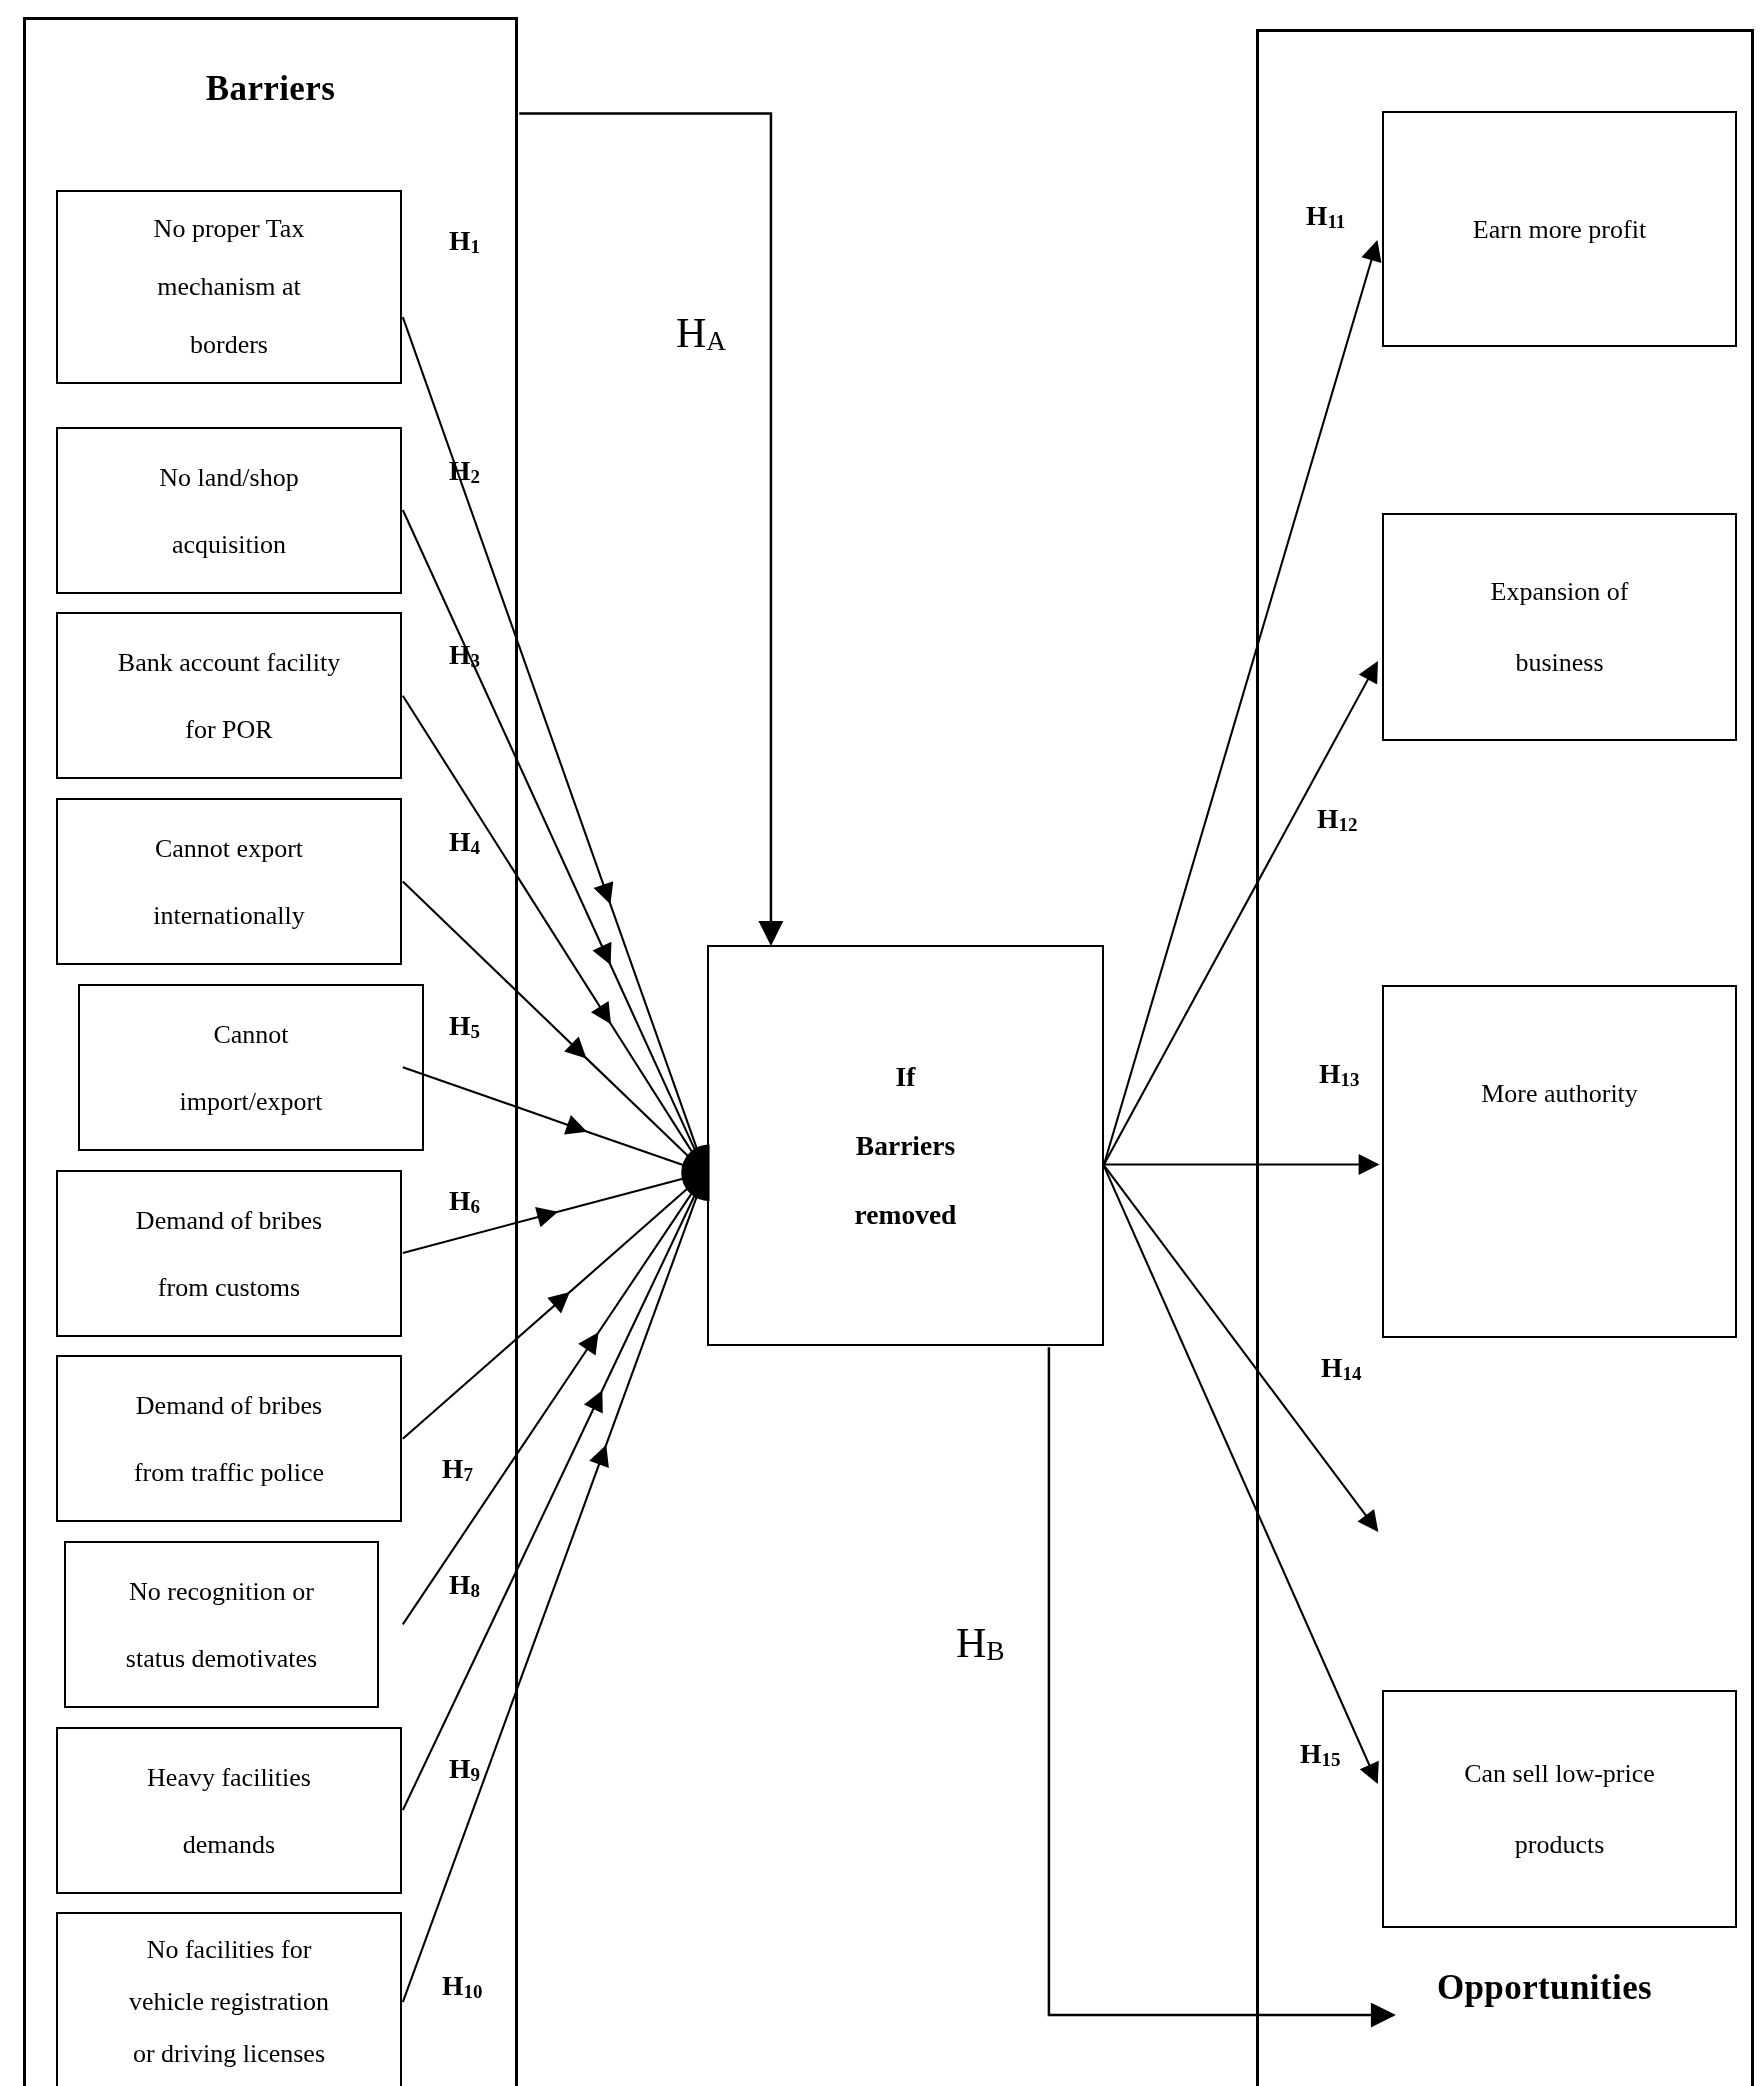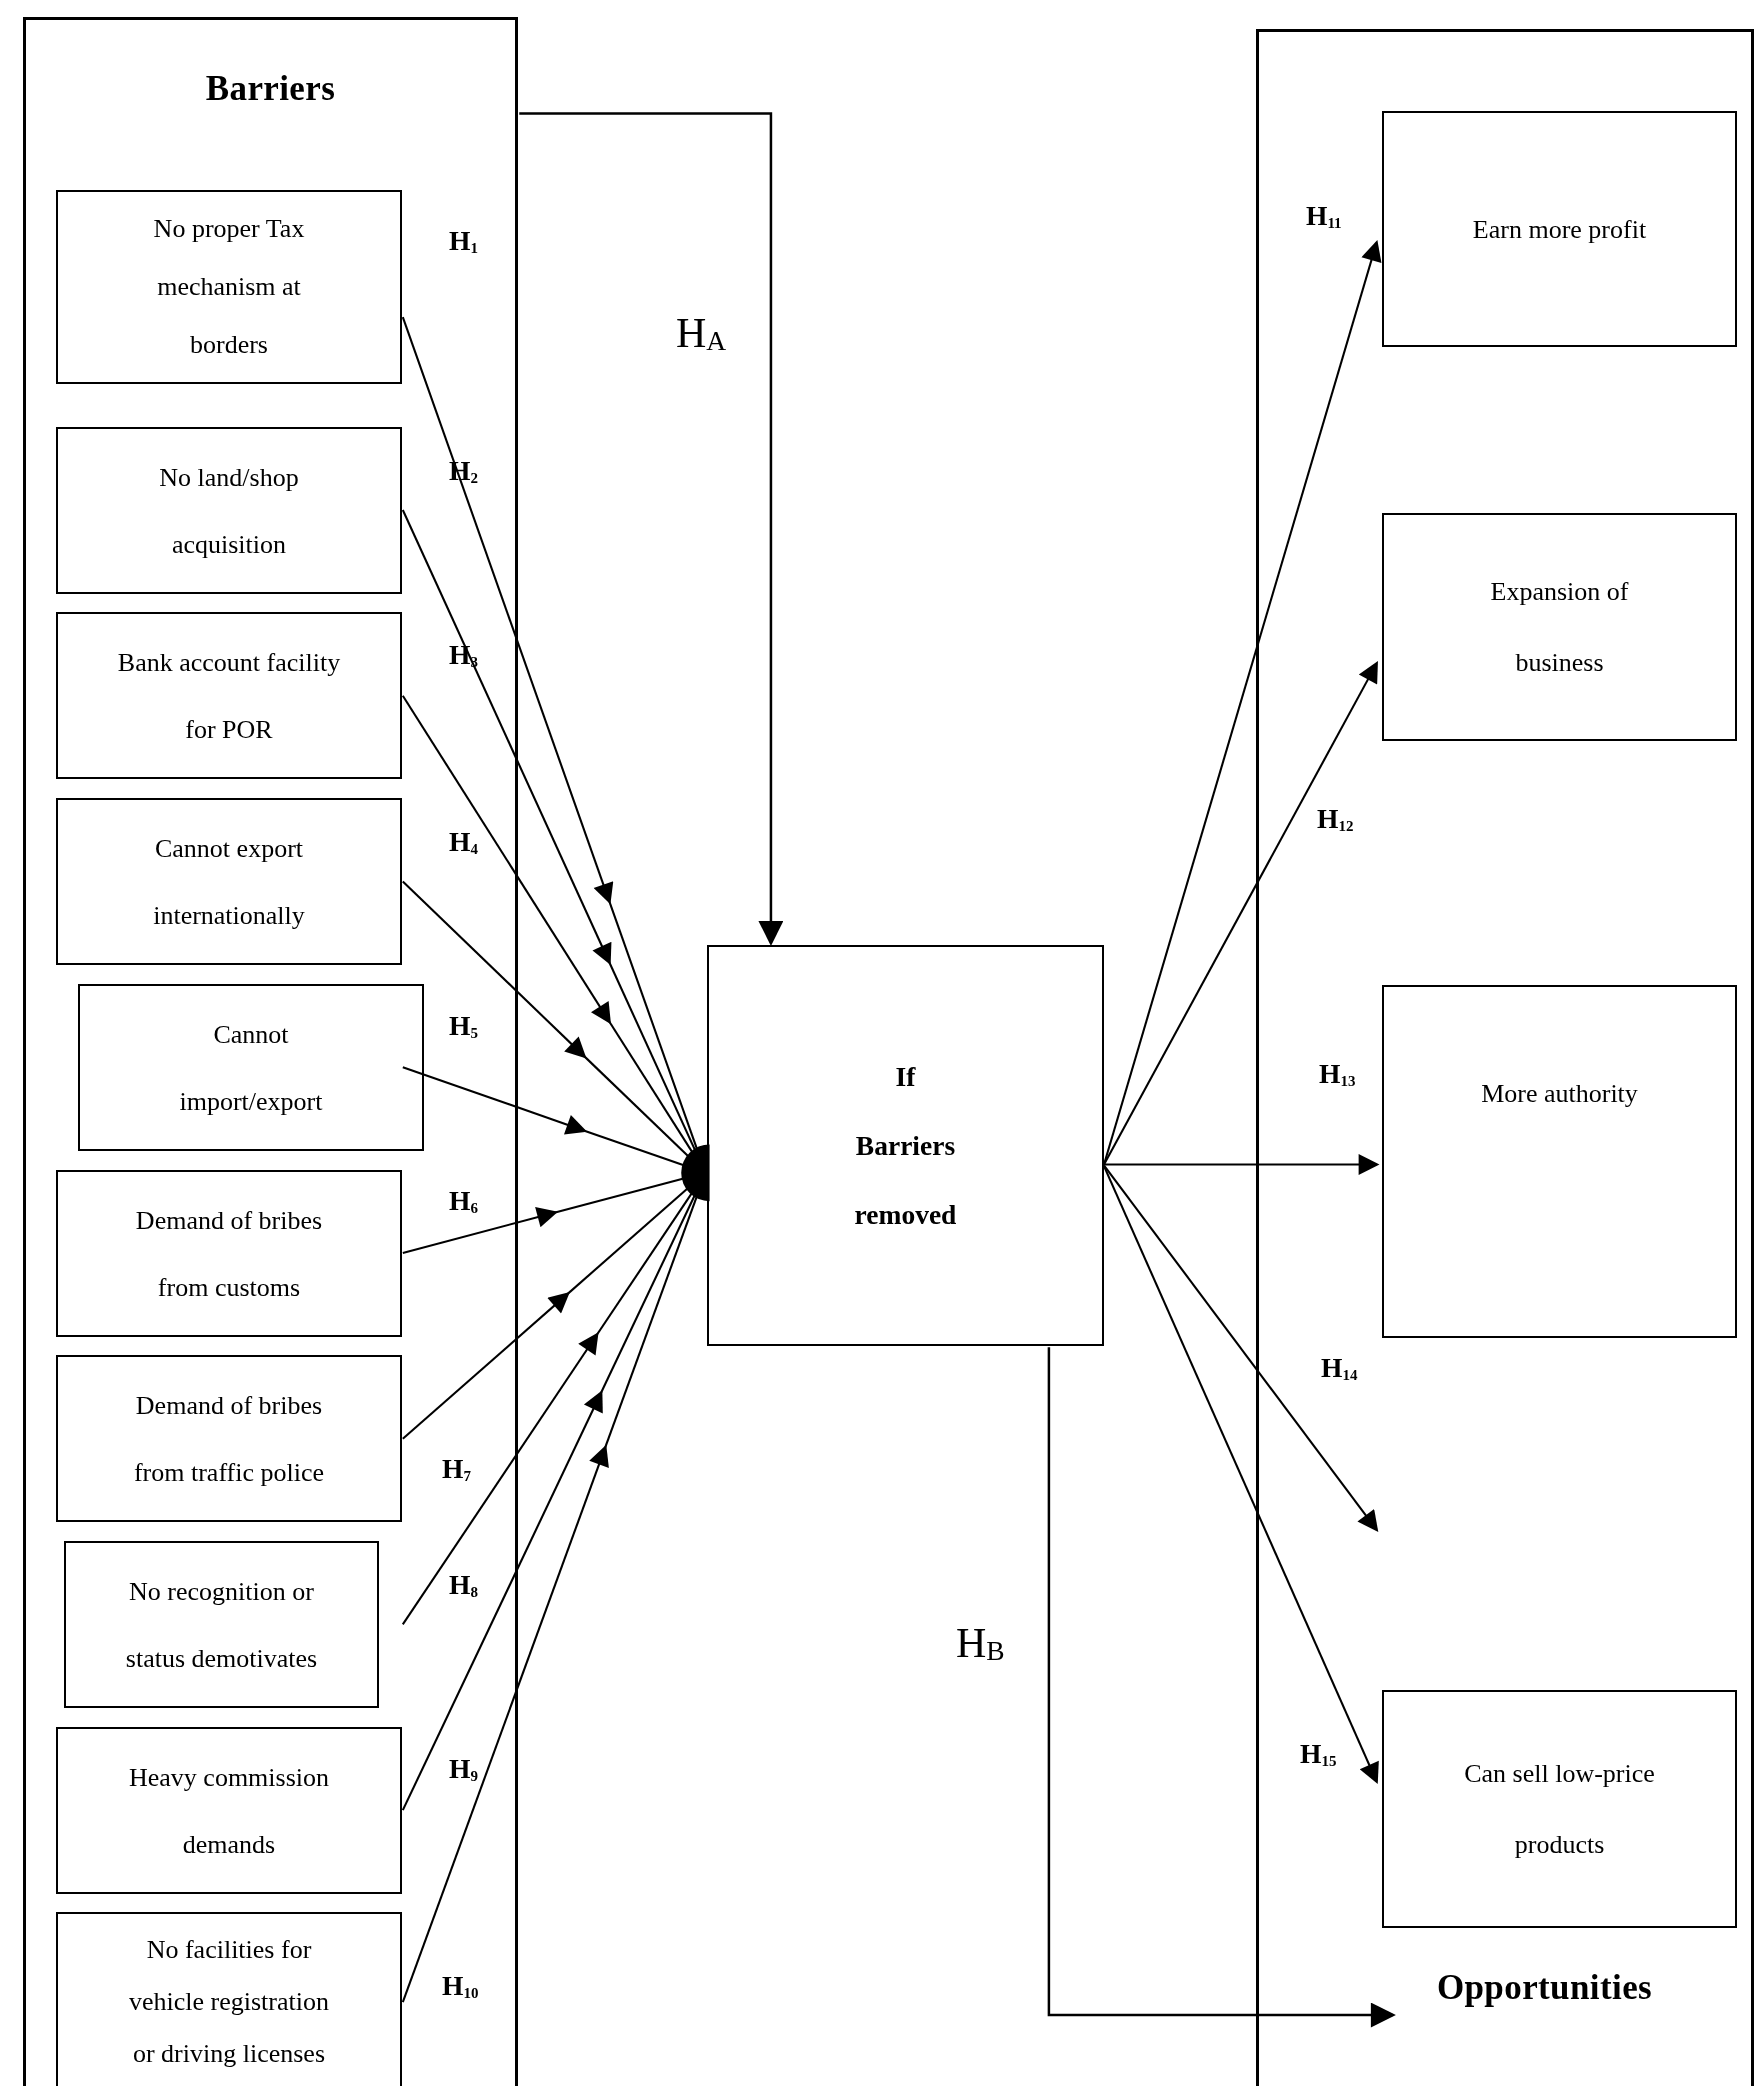--- a/index.html
+++ b/index.html
@@ -15,21 +15,21 @@
   .lh-140 .ln { line-height:58px; }
   .lh-125 .ln { line-height:52px; }
   .lh-160 .ln { line-height:67px; }
   .lh-170 .ln { line-height:71px; }
   .ln { display:block; white-space:nowrap; }
   .center-node { position:absolute; border:2.5px solid #000; box-sizing:border-box; background:#fff;
                  display:flex; align-items:center; justify-content:center; }
   .center-node .node-text { font-weight:bold; font-size:27.5px; }
   .center-node .ln { line-height:69px; }
   .hlab { position:absolute; font-weight:bold; font-size:27.5px; white-space:nowrap; }
-  .hlab .sub { font-size:15px; vertical-align:-0.18em;text-align:right; }
+  .hlab .sub { font-size:19px; vertical-align:-0.18em;text-align:right; }
   .edge-lab { position:absolute; font-weight:normal; font-size:42px; white-space:nowrap; }
   .edge-lab .sub { font-size:27.5px; vertical-align:-0.12em; }
   #wires { position:absolute; left:0; top:0; width:1761px; height:2114px; pointer-events:none; }
 </style>
 </head>
 <body>
 
 <div id="canvas">
 
   <div class="panel" style="left:23px; top:16.7px; width:495px; height:2083px;"></div>
@@ -82,21 +82,21 @@
     </div>
   </div>
   <div class="node" style="left:64px; top:1541px; width:315px; height:167px;">
     <div class="node-text lh-160">
       <span class="ln">No recognition or</span>
       <span class="ln">status demotivates</span>
     </div>
   </div>
   <div class="node" style="left:56px; top:1727px; width:346px; height:167px;">
     <div class="node-text lh-160">
-      <span class="ln">Heavy commission</span>
+      <span class="ln">Heavy facilities</span>
       <span class="ln">demands</span>
     </div>
   </div>
   <div class="node" style="left:56px; top:1912px; width:346px; height:179px;">
     <div class="node-text lh-125">
       <span class="ln">No facilities for</span>
       <span class="ln">vehicle registration</span>
       <span class="ln">or driving licenses</span>
     </div>
   </div>

